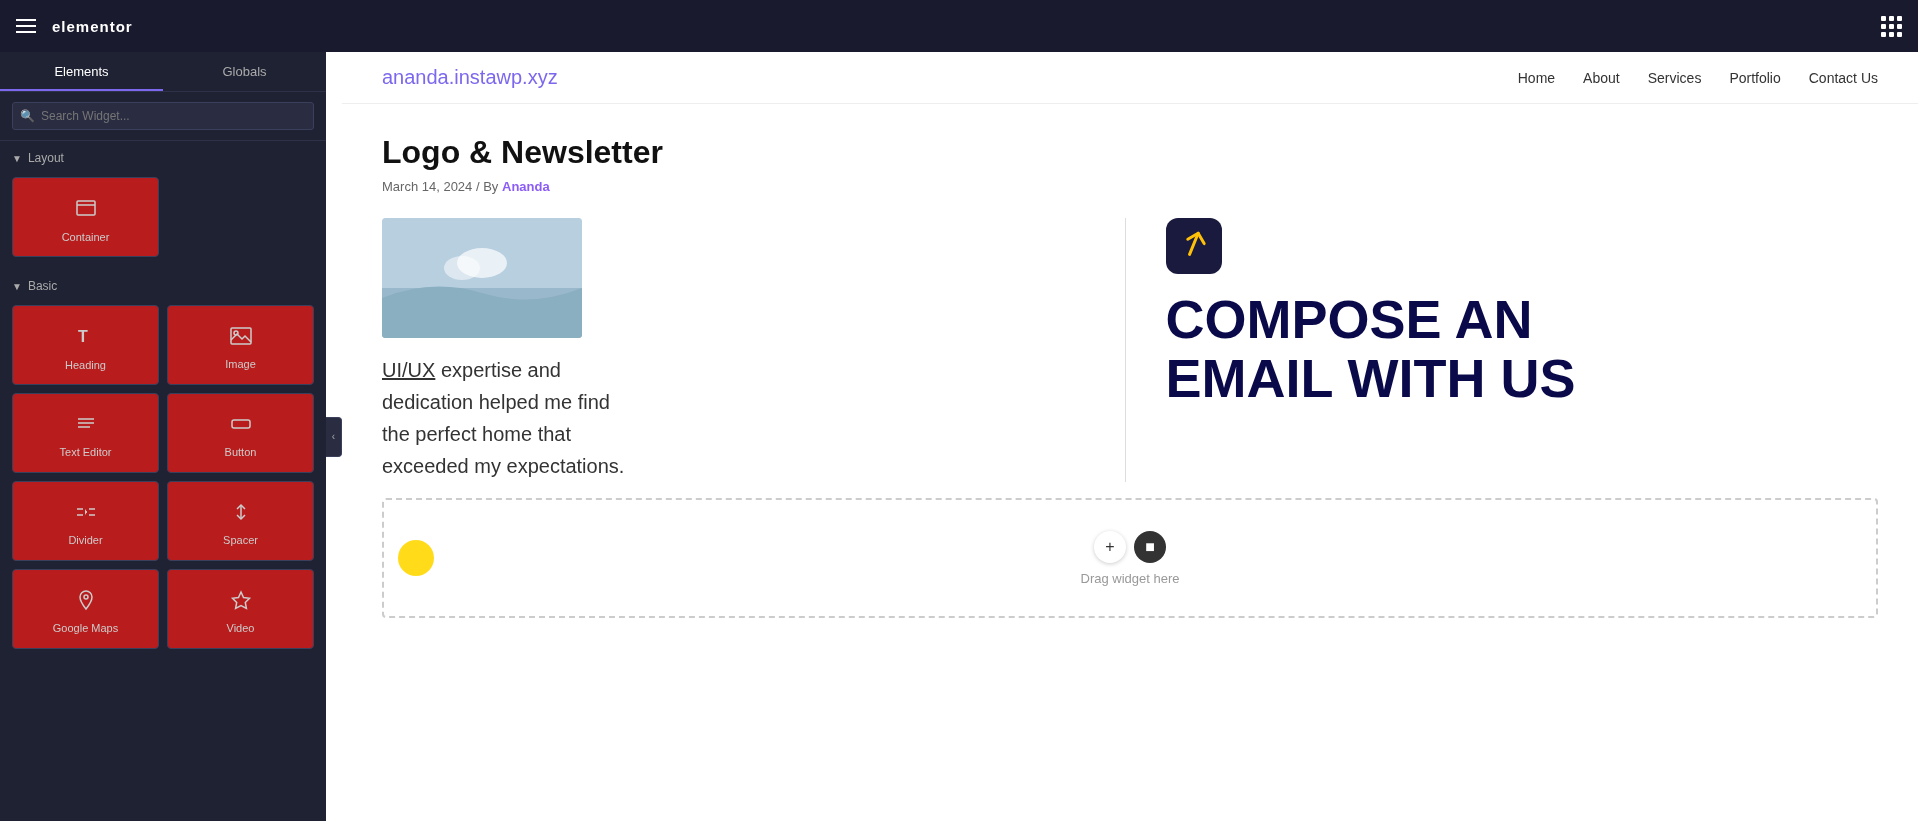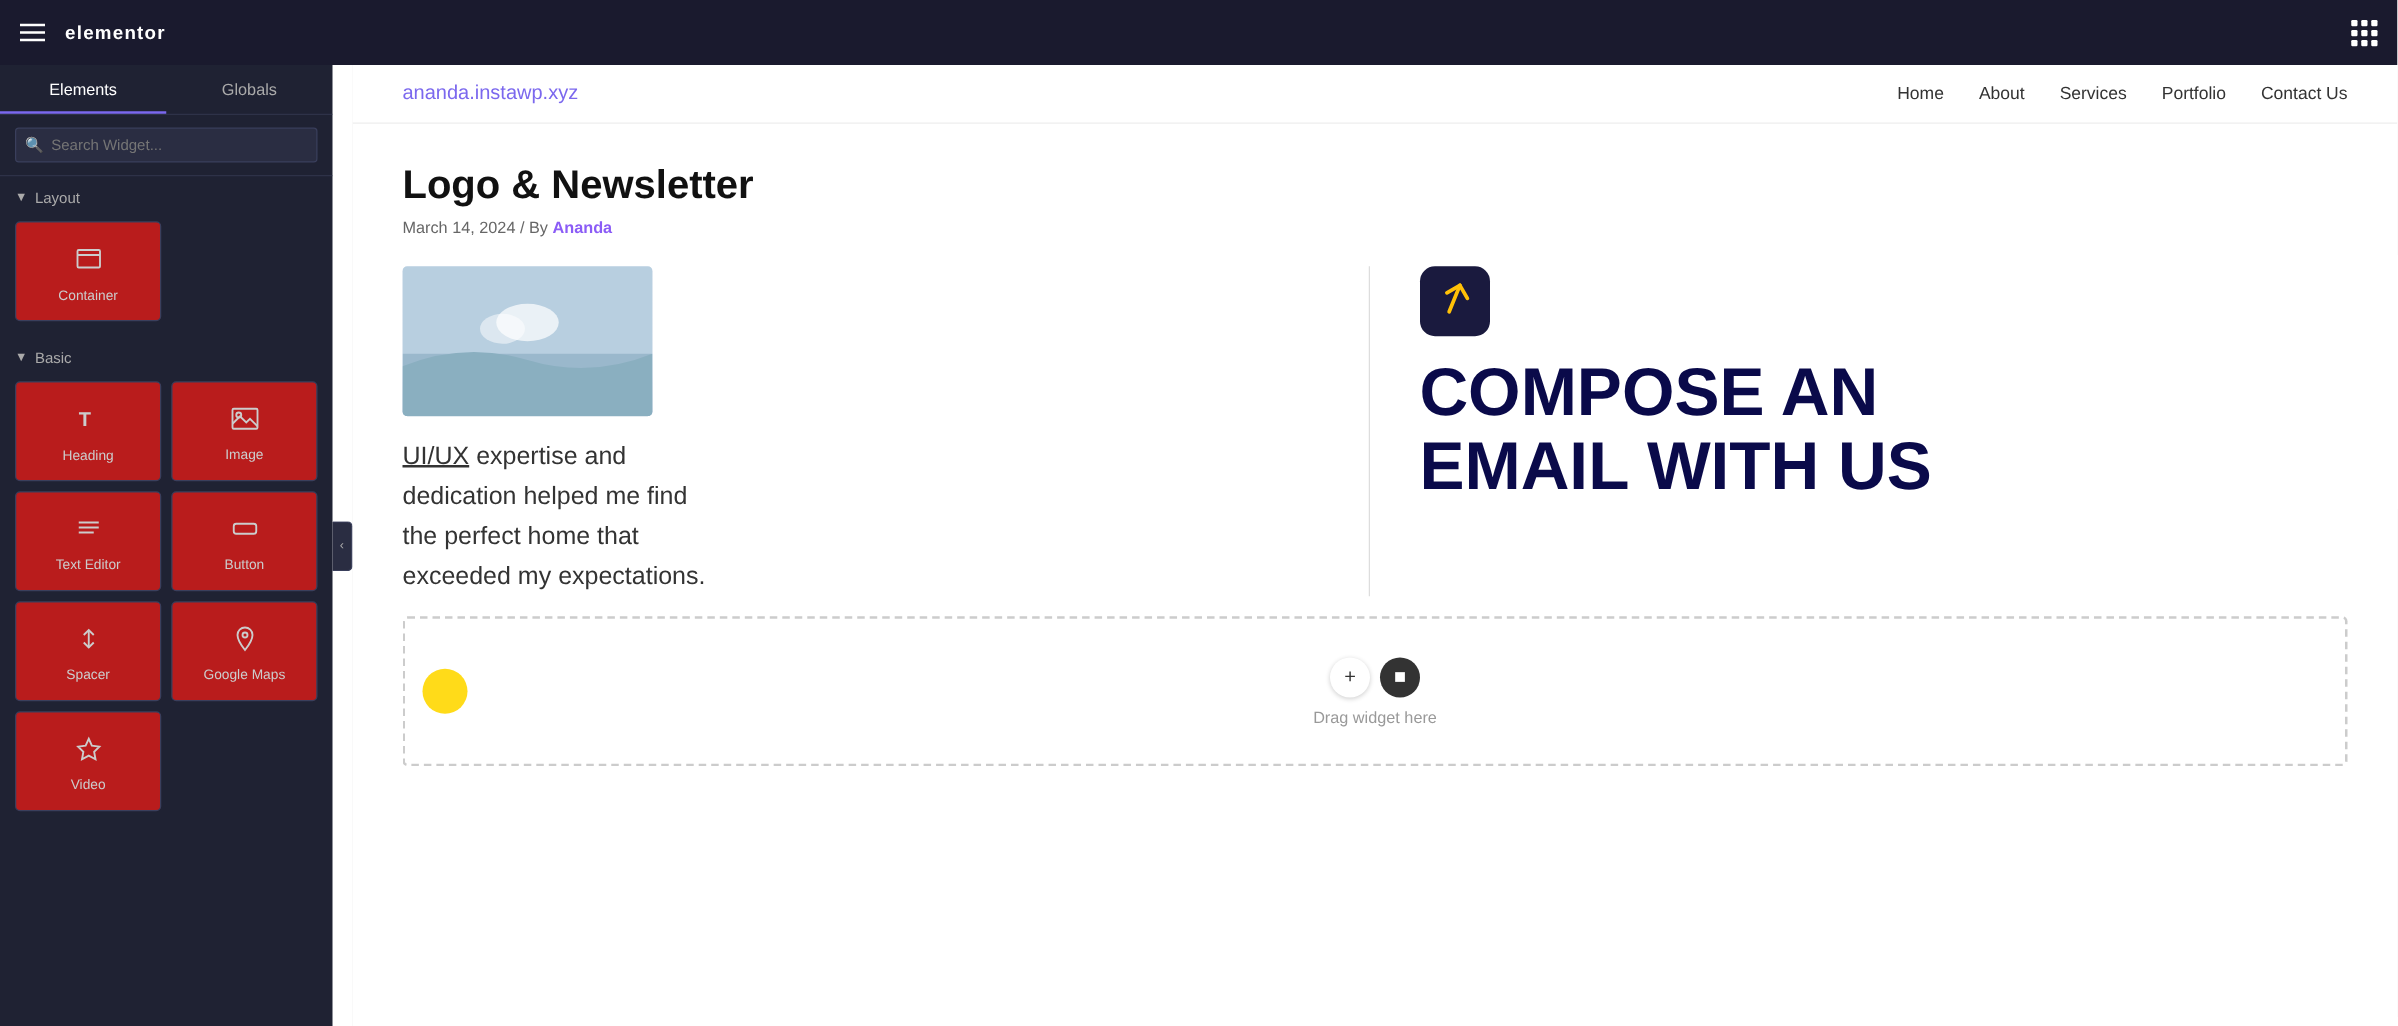--- a/index.html
+++ b/index.html
@@ -26,21 +26,21 @@
 
     
     .main-layout {
       display: flex;
       flex: 1;
       overflow: hidden;
     }
 
     
     .sidebar {
-      width: 266px;
+      width: 326px;
       background: #1f2233;
       color: #fff;
       display: flex;
       flex-direction: column;
       overflow-y: auto;
       flex-shrink: 0;
     }
     .sidebar-tabs {
       display: flex;
       border-bottom: 1px solid #2e3248;
@@ -164,21 +164,21 @@
     .site-nav {
       display: flex;
       align-items: center;
       justify-content: space-between;
       padding: 14px 40px;
       background: #fff;
       border-bottom: 1px solid #eee;
     }
     .site-url {
       color: #7b68ee;
-      font-size: 16px;
+      font-size: 20px;
       font-weight: 500;
     }
     .site-menu {
       display: flex;
       gap: 28px;
       list-style: none;
     }
     .site-menu li a {
       text-decoration: none;
       color: #333;
@@ -411,20 +411,33 @@
 
       <div class="widget-item">
         <div class="widget-icon">
           <svg width="24" height="22" viewBox="0 0 24 22" fill="none" stroke="#ccc" stroke-width="1.5">
             <rect x="3" y="7" width="18" height="8" rx="2"></rect>
           </svg>
         </div>
         <span class="widget-label">Button</span>
       </div>
 
+      <div class="widget-item">
+        <div class="widget-icon">
+          <svg width="24" height="22" viewBox="0 0 24 22" fill="none" stroke="#ccc" stroke-width="1.5">
+            <line x1="3" y1="8" x2="9" y2="8"></line>
+            <line x1="3" y1="14" x2="9" y2="14"></line>
+            <line x1="11" y1="11" x2="13" y2="11"></line>
+            <line x1="15" y1="8" x2="21" y2="8"></line>
+            <line x1="15" y1="14" x2="21" y2="14"></line>
+            <polygon points="11,8 13,11 11,14" fill="#ccc" stroke="none"></polygon>
+          </svg>
+        </div>
+        <span class="widget-label">Divider</span>
+      </div>
 
       <div class="widget-item">
         <div class="widget-icon">
           <svg width="24" height="22" viewBox="0 0 24 22" fill="none" stroke="#ccc" stroke-width="1.5">
             <line x1="12" y1="4" x2="12" y2="18"></line>
             <polyline points="8,8 12,4 16,8"></polyline>
             <polyline points="8,14 12,18 16,14"></polyline>
           </svg>
         </div>
         <span class="widget-label">Spacer</span>

